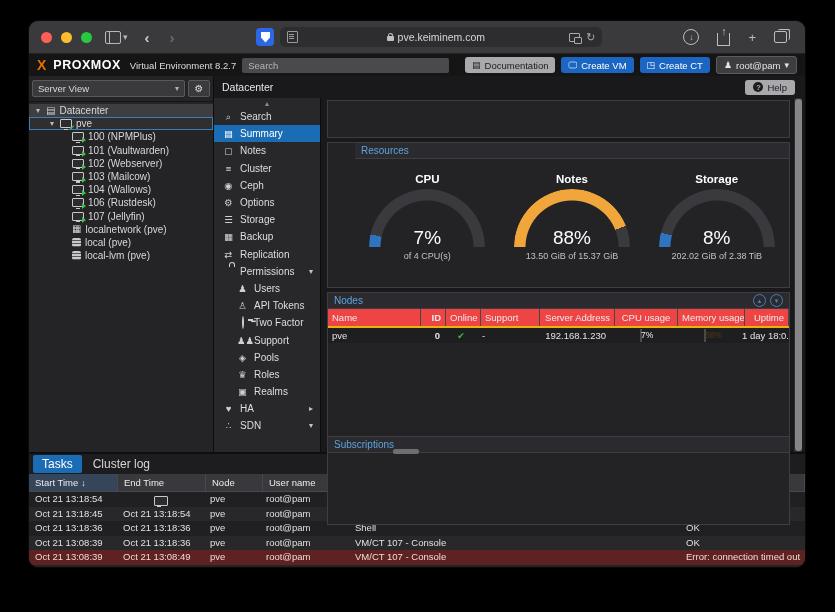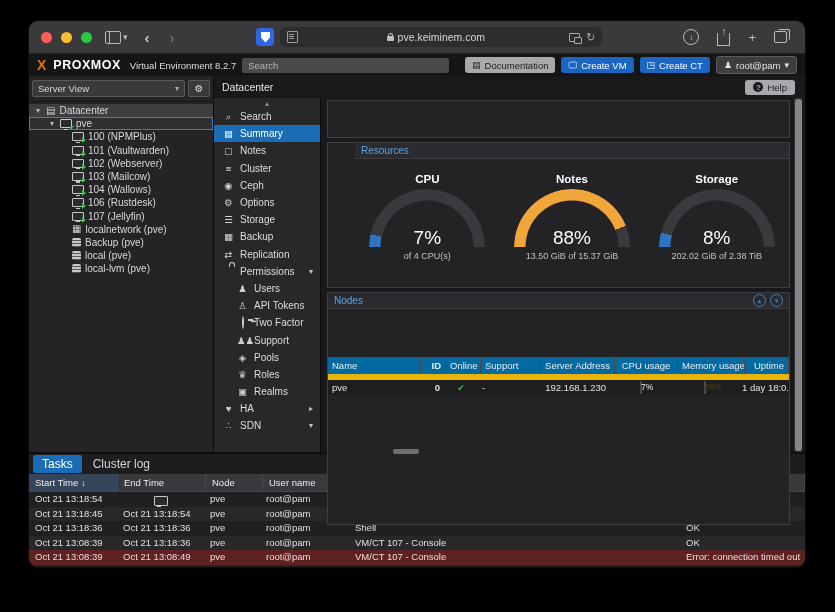--- a/index.html
+++ b/index.html
@@ -117,21 +117,21 @@
     -webkit-mask:radial-gradient(circle,transparent 0 46px,#000 47px);
     mask:radial-gradient(circle,transparent 0 46px,#000 47px);}
   .gpct{position:absolute;left:0;right:0;bottom:-2px;text-align:center;font-size:19px;color:#fcfcfc;}
   .gsub{color:#c2c2c5;font-size:9px;margin-top:4px;}
   #panel-nodes{top:194px;height:231px;}
   .phead .pcircles{margin-left:auto;display:flex;gap:4px;}
   .pcirc{width:11px;height:11px;border:1.2px solid #4680b4;border-radius:50%;color:#4680b4;
     font-size:7px;display:flex;align-items:center;justify-content:center;line-height:1;}
   .ntable{font-size:9.5px;color:#e3e3e5;}
   .nrow{display:flex;height:17px;line-height:17px;}
-  .nrow.nhead{background:#0369a1;height:17px;border-bottom:6px solid #eab308;color:#ececee;margin-top:48px;}
+  .nrow.nhead{background:#ef4444;height:17px;border-bottom:2px solid #eab308;color:#ececee;}
   .nrow.nhead .ncell{border-right:1px solid #47474b;}
   .nrow.ndata{background:#1e1e21;height:15px;line-height:15px;}
   .ncell{padding:0 4px;overflow:hidden;white-space:nowrap;}
   .c-name{width:84px;} .c-id{width:16px;text-align:right;font-weight:bold;} .c-online{width:26px;text-align:center;}
   .c-support{width:50px;} .c-addr{width:66px;text-align:right;} .c-cpu{width:54px;text-align:center;}
   .c-mem{width:58px;text-align:center;} .c-up{flex:1;text-align:right;}
   .okcheck{color:#3fbf4a;font-size:9px;}
   .pbar{height:11px;margin-top:2px;background:#1b1b1d;border:1px solid #4a4a4e;position:relative;}
   .pbar .fill{position:absolute;left:0;top:0;bottom:0;}
   .pbar .blabel{position:absolute;left:0;right:0;top:0;bottom:0;font-size:8.5px;line-height:11px;text-align:center;color:#f0f0f2;}
@@ -278,24 +278,20 @@
         <div class="ti lvl2">
               <span class="ic ic-mon run"></span>
               <span>107 (Jellyfin)</span>
             </div>
         <div class="ti lvl2">
               <span class="ic ic-grid">▦</span>
               <span>localnetwork (pve)</span>
             </div>
         <div class="ti lvl2">
               <span class="ic ic-store"></span>
-              <span>Backup (pve)</span>
-            </div>
-        <div class="ti lvl2">
-              <span class="ic ic-store"></span>
               <span>local (pve)</span>
             </div>
         <div class="ti lvl2">
               <span class="ic ic-store"></span>
               <span>local-lvm (pve)</span>
             </div>
       </div>
     </div>
 
     <div class="right-area">
@@ -451,20 +447,23 @@
                 <span class="ncell c-online"><span class="okcheck">✔</span></span>
                 <span class="ncell c-support">-</span>
                 <span class="ncell c-addr">192.168.1.230</span>
                 <span class="ncell c-cpu"><span class="pbar"><span class="fill" style="width: 7%; background: rgb(46, 116, 192);"></span><span class="blabel">7%</span></span></span>
                 <span class="ncell c-mem"><span class="pbar orange"><span class="fill" style="width: 88%; background: rgb(233, 161, 59);"></span><span class="blabel">88%</span></span></span>
                 <span class="ncell c-up">1 day 18:0...</span>
               </div>
             </div>
           </div>
 
+          <div id="subs-head">
+                <span>Subscriptions</span>
+              </div>
           <div class="vscroll">
                 <div class="vthumb"></div>
               </div>
           <div class="splitter"></div>
         </div>
       </div>
     </div>
   </div>
 
   <div class="bottom-panel">

